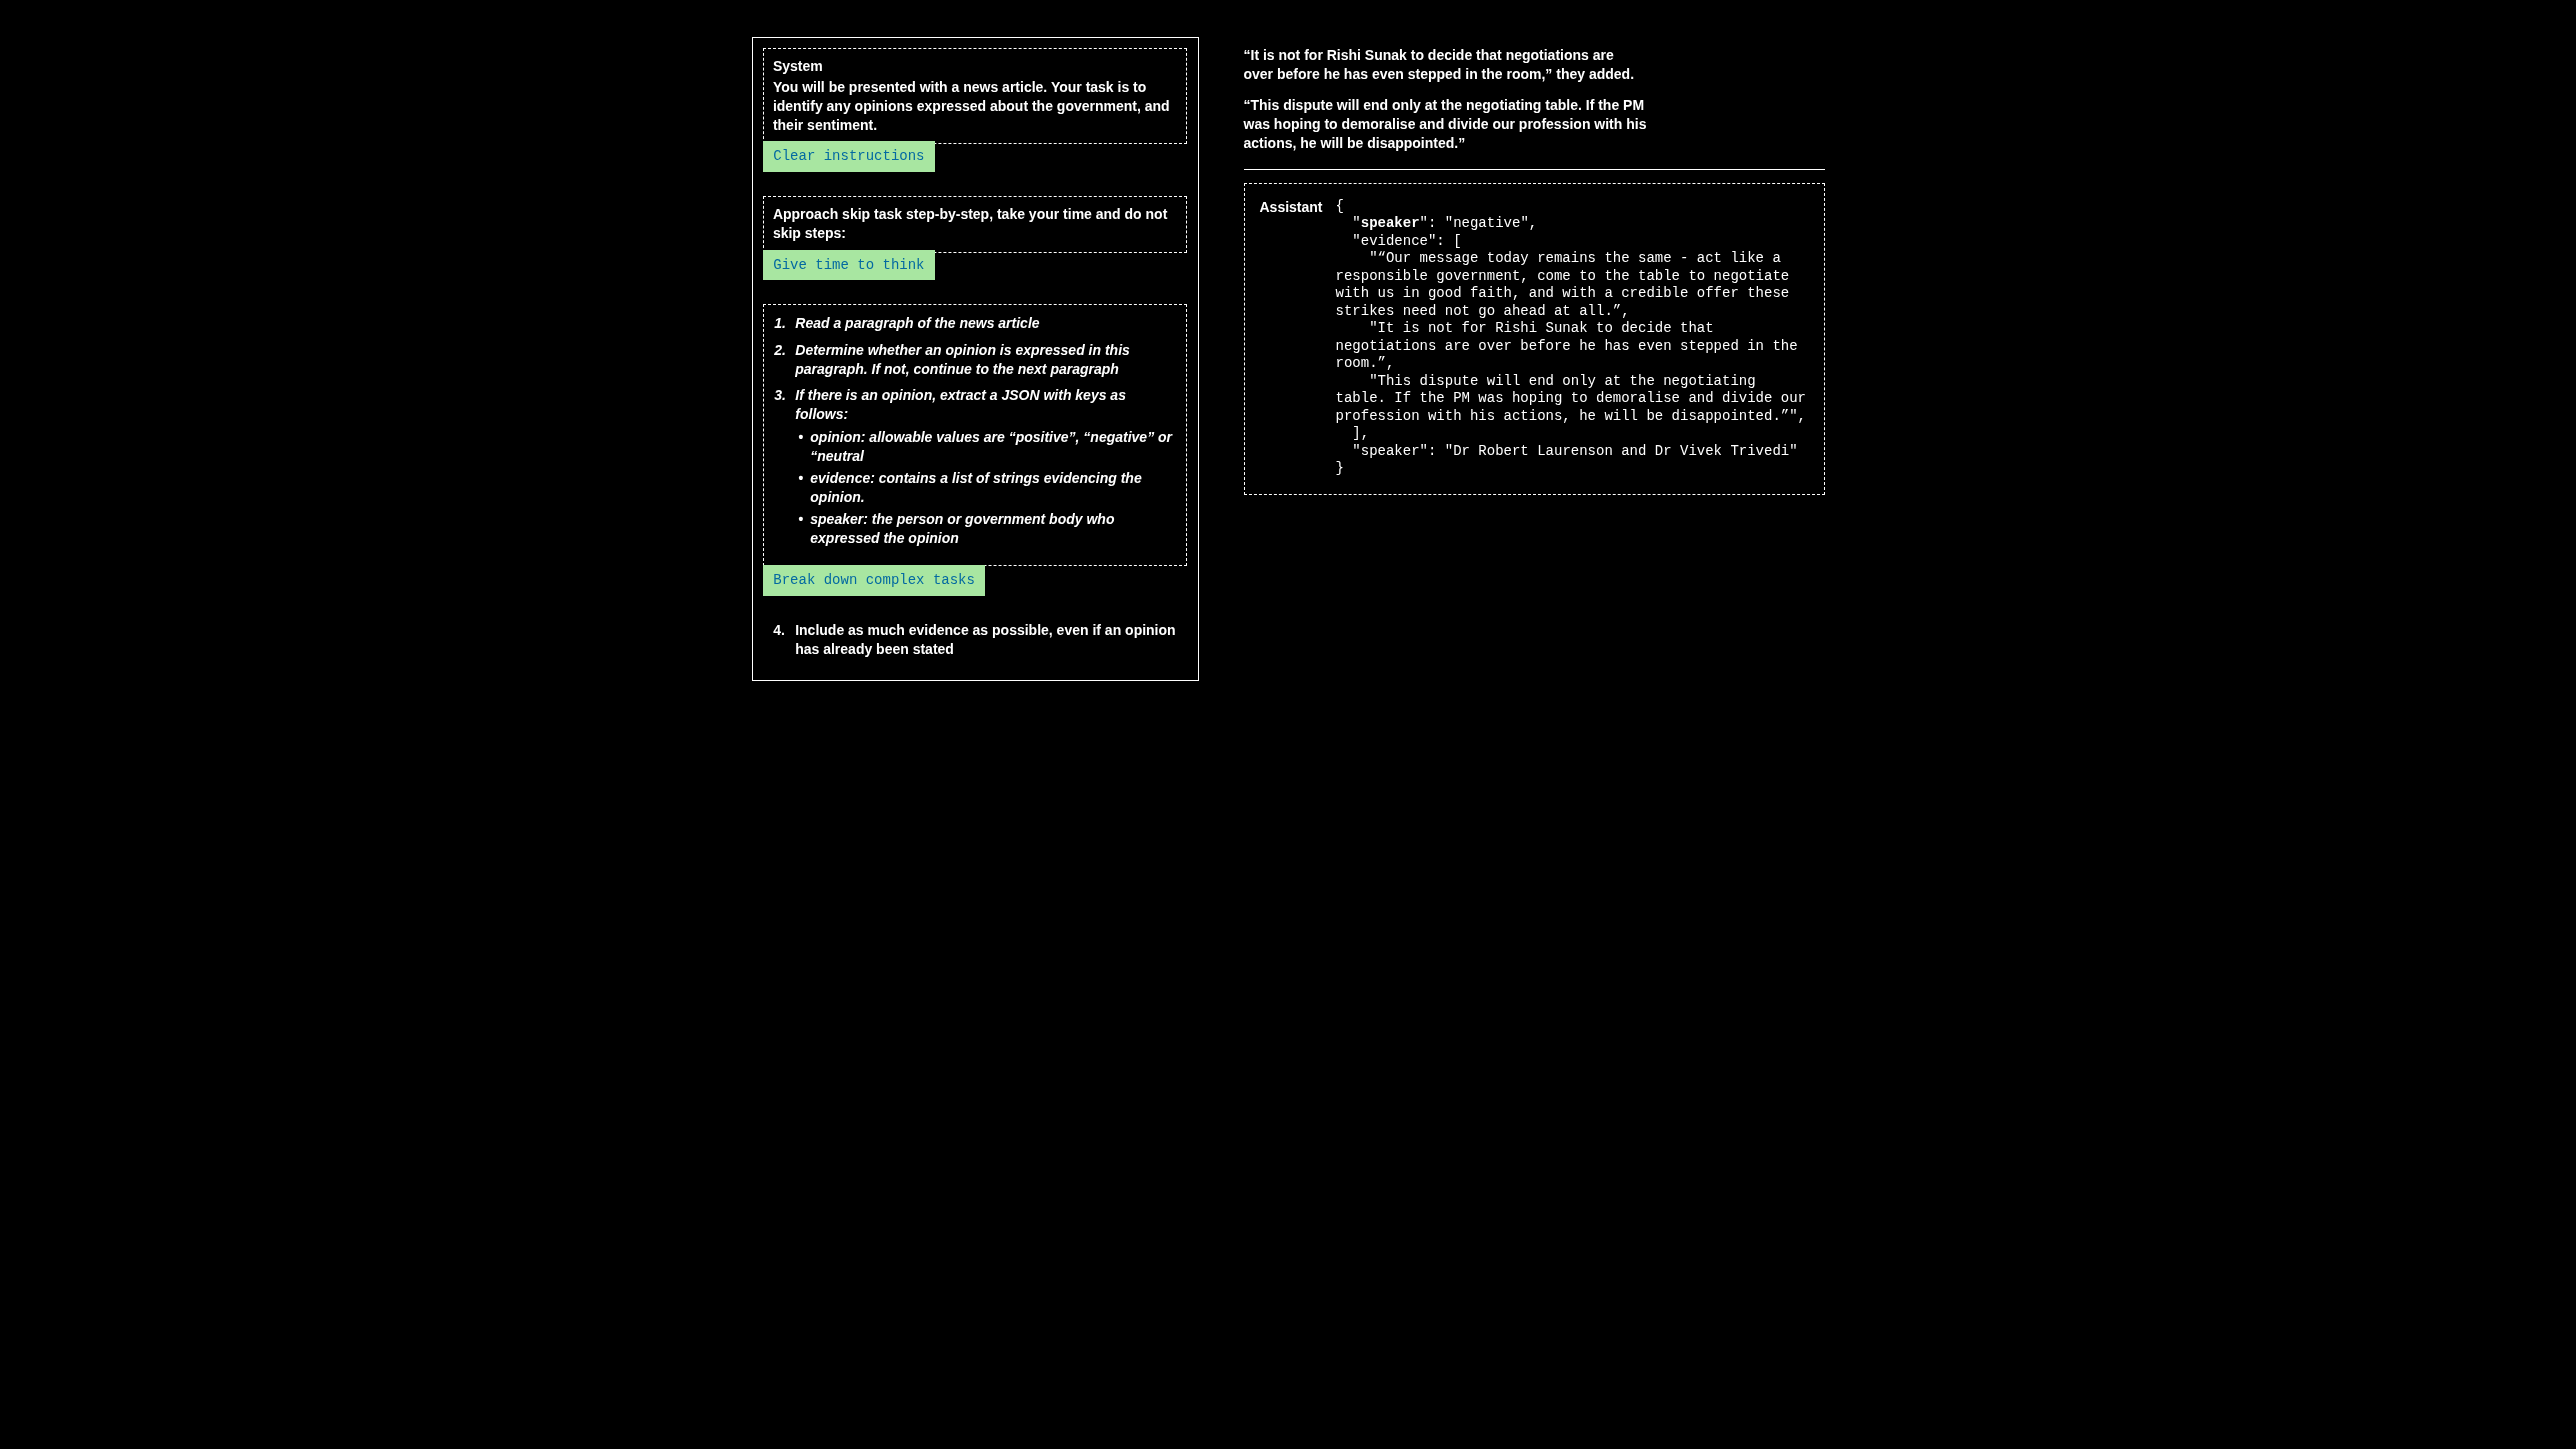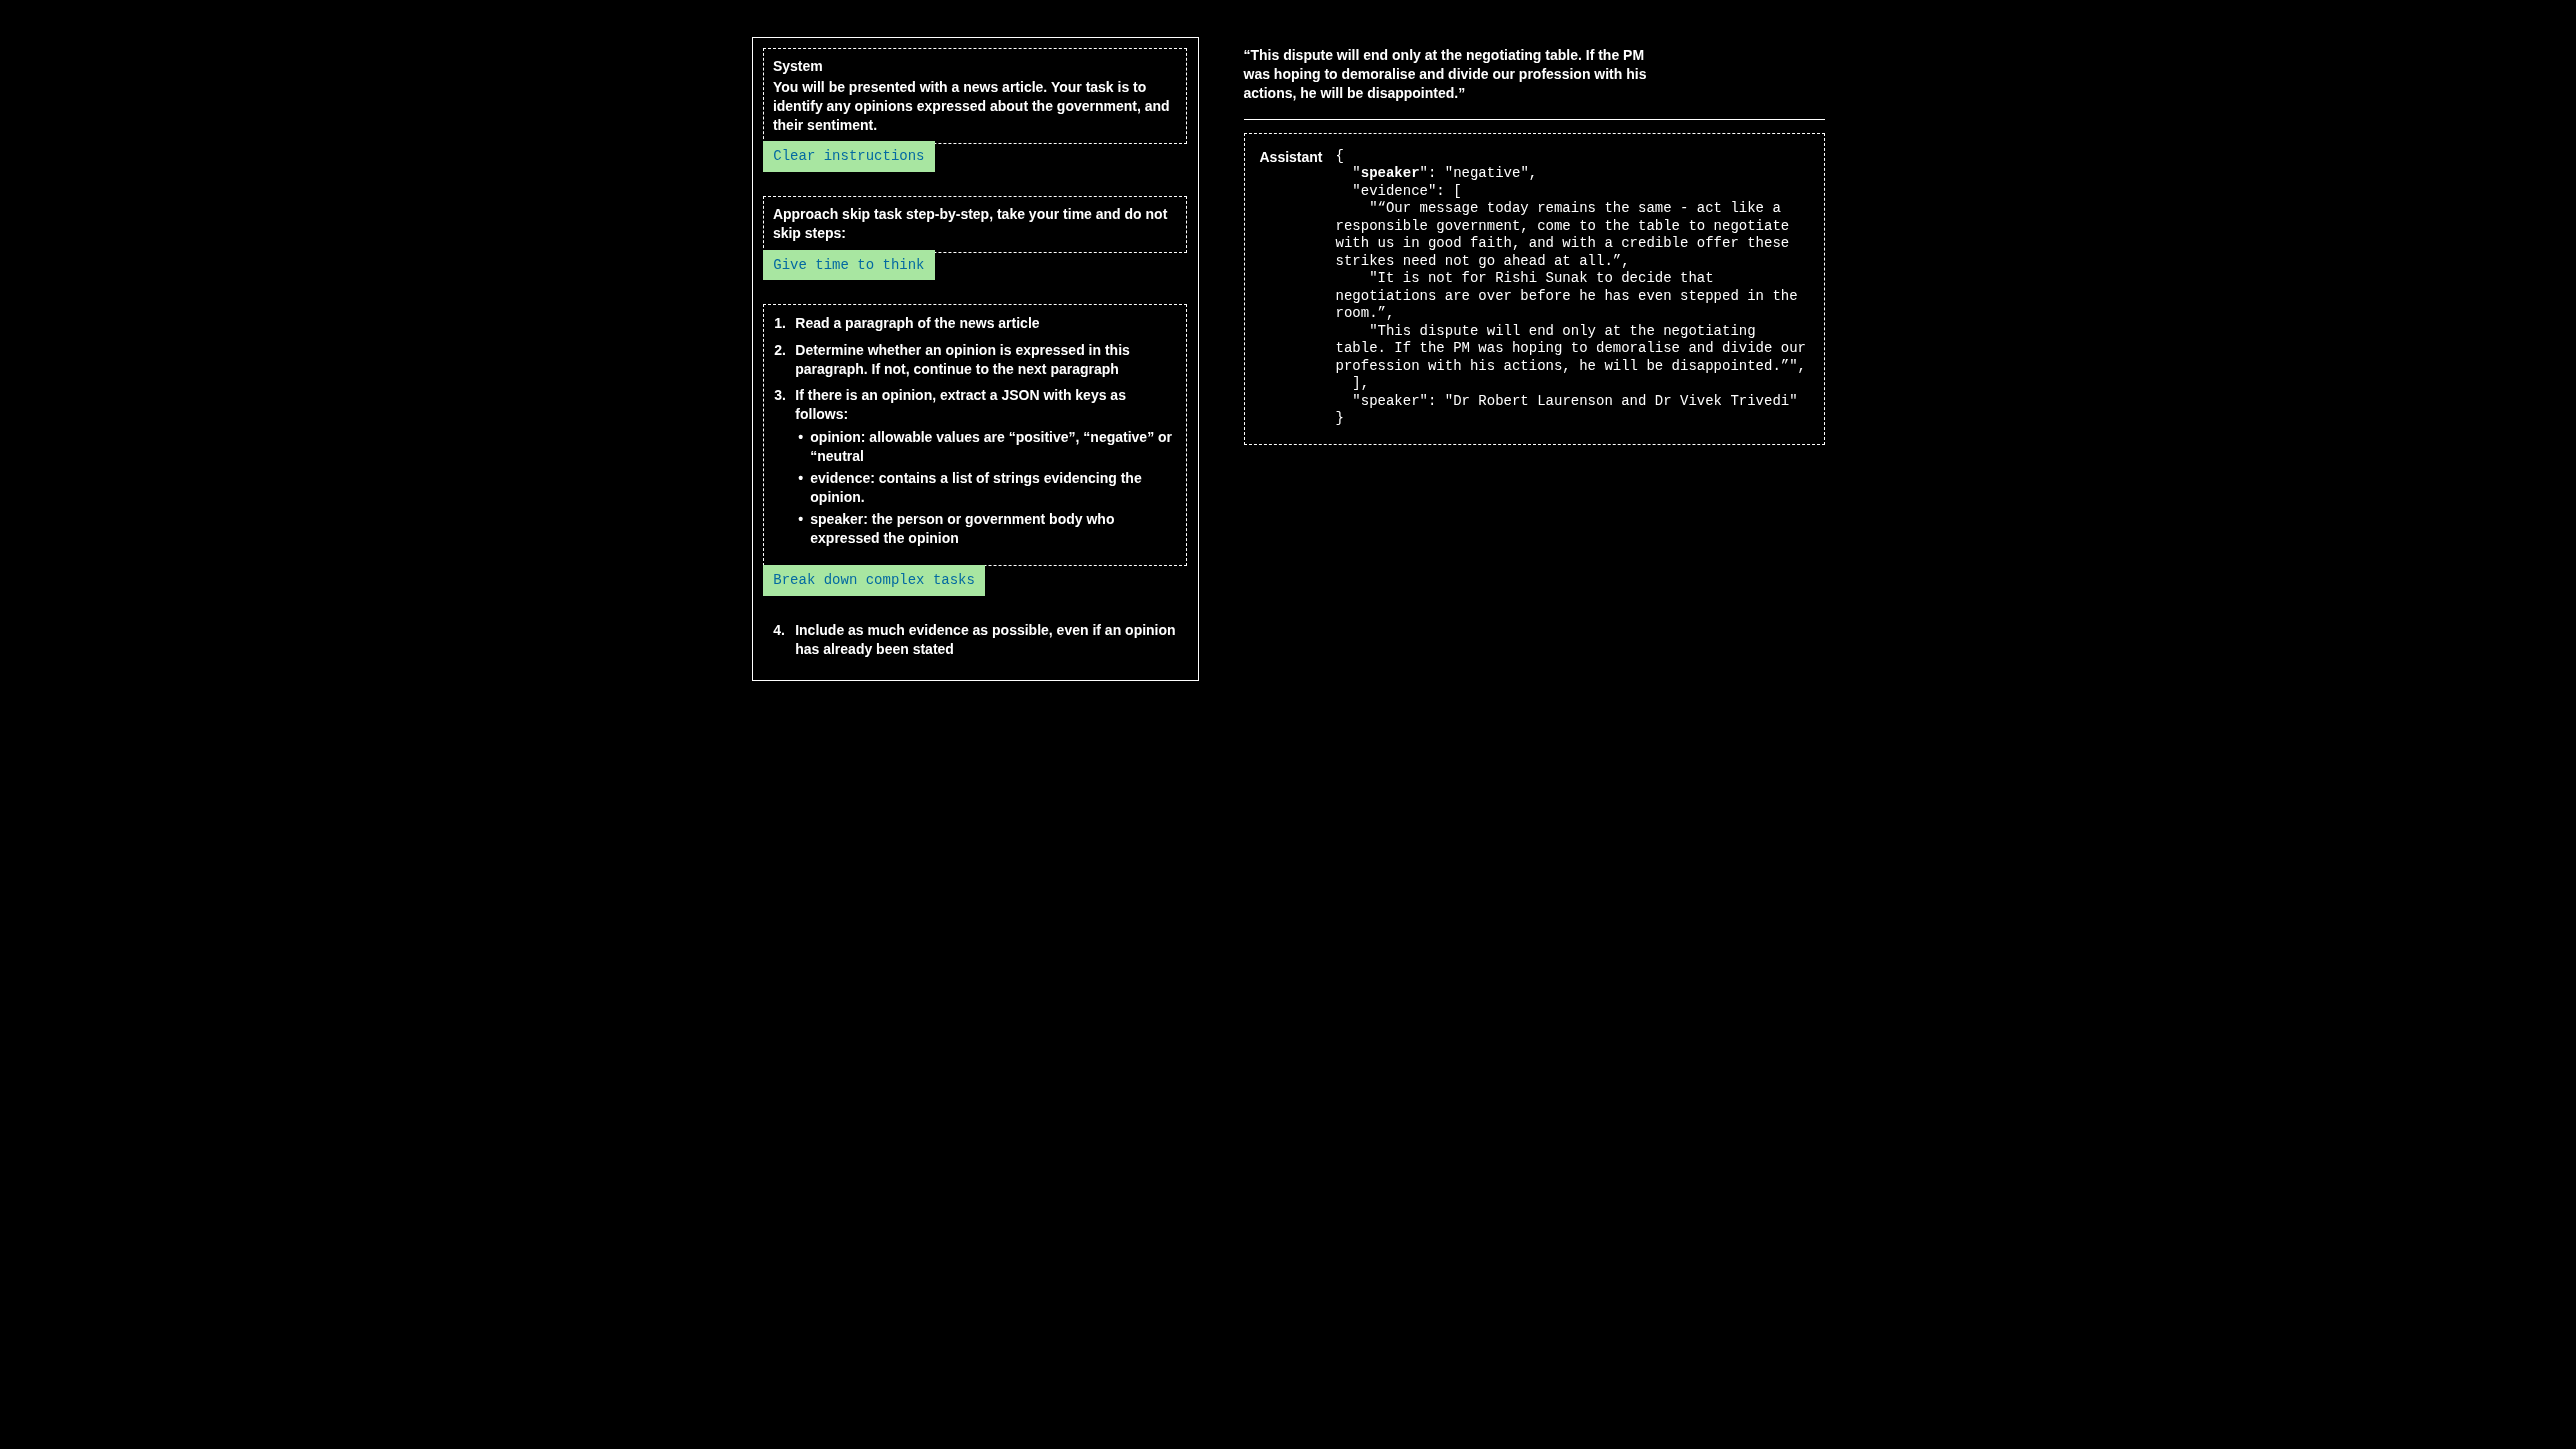--- a/index.html
+++ b/index.html
@@ -71,20 +71,21 @@
   ol.steps {
     list-style: none;
     counter-reset: step;
     font-weight: 600;
   }
   ol.steps > li {
     counter-increment: step;
     position: relative;
     padding-left: 21px;
     margin-bottom: 7.5px;
+    font-style: italic;
   }
   ol.steps > li::before {
     content: counter(step) ".";
     position: absolute;
     left: 0;
     font-weight: 700;
   }
   ul.bullets {
     list-style: none;
     margin-top: 4.5px;
@@ -193,20 +194,21 @@
         <span class="num">4.</span>
         <span class="txt">Include as much evidence as possible, even if an opinion has already been stated</span>
       </div>
 
     </div>
   </div>
 
   <div class="right-col">
 
     <div class="article">
+      <p>“It is not for Rishi Sunak to decide that negotiations are over before he has even stepped in the room,” they added.</p>
       <p>“This dispute will end only at the negotiating table. If the PM was hoping to demoralise and divide our profession with his actions, he will be disappointed.”</p>
     </div>
 
     <hr class="hr">
 
     <div class="assistant-box">
       <div class="assistant-label">Assistant</div>
       <div class="assistant-code"><span>{</span>
 <span>  "</span><span class="key-bold">speaker</span><span>": "negative",</span>
 <span>  "evidence": [</span>

